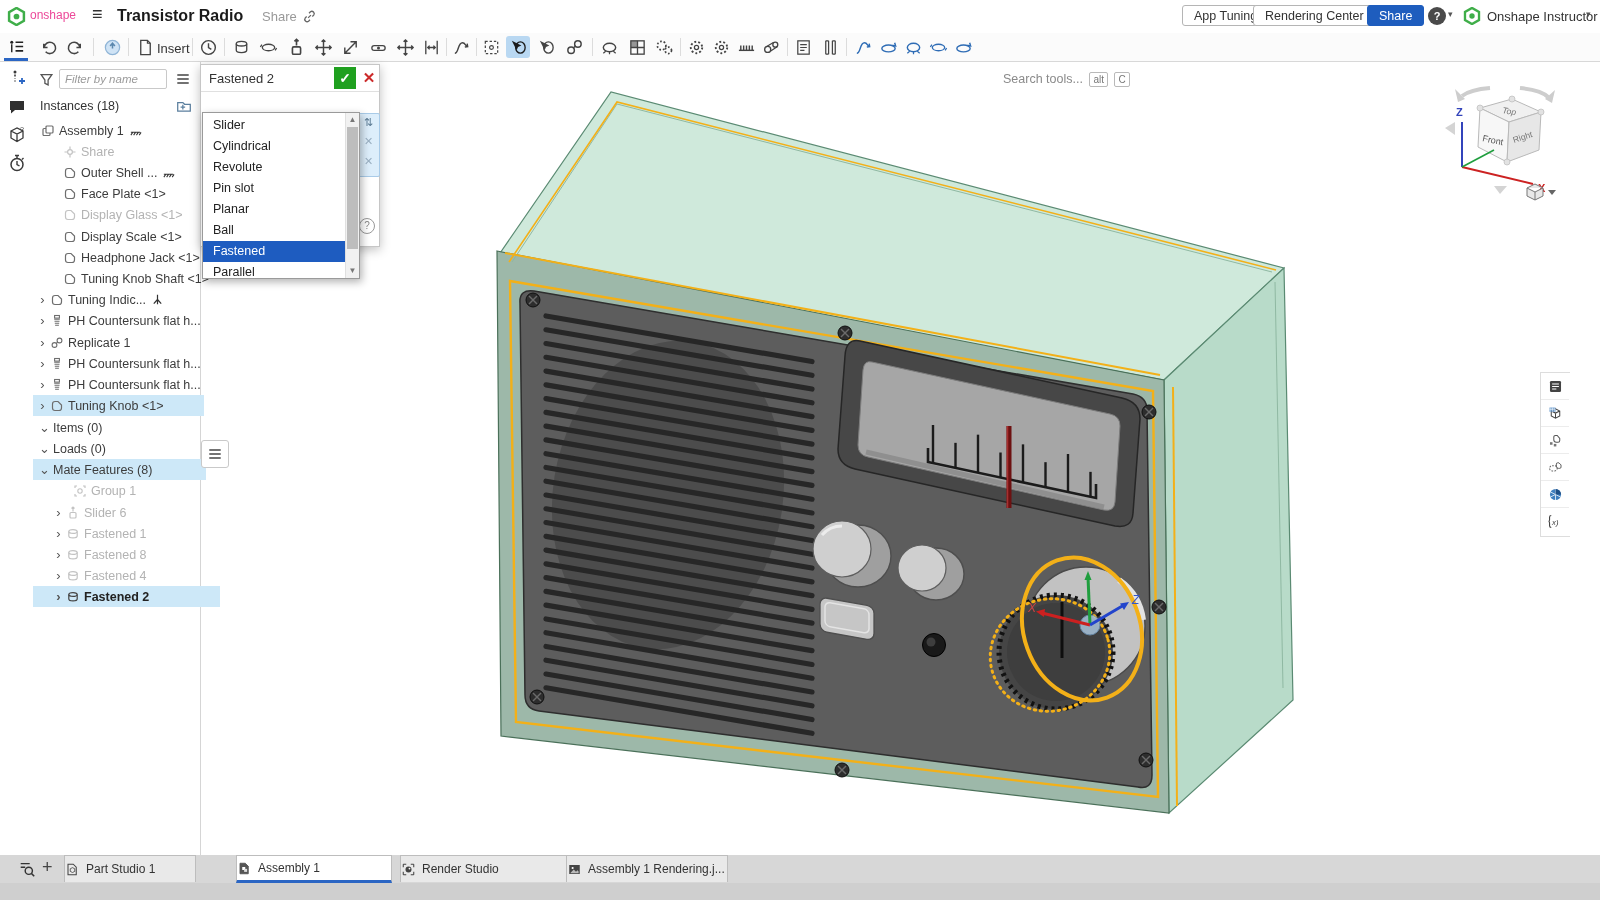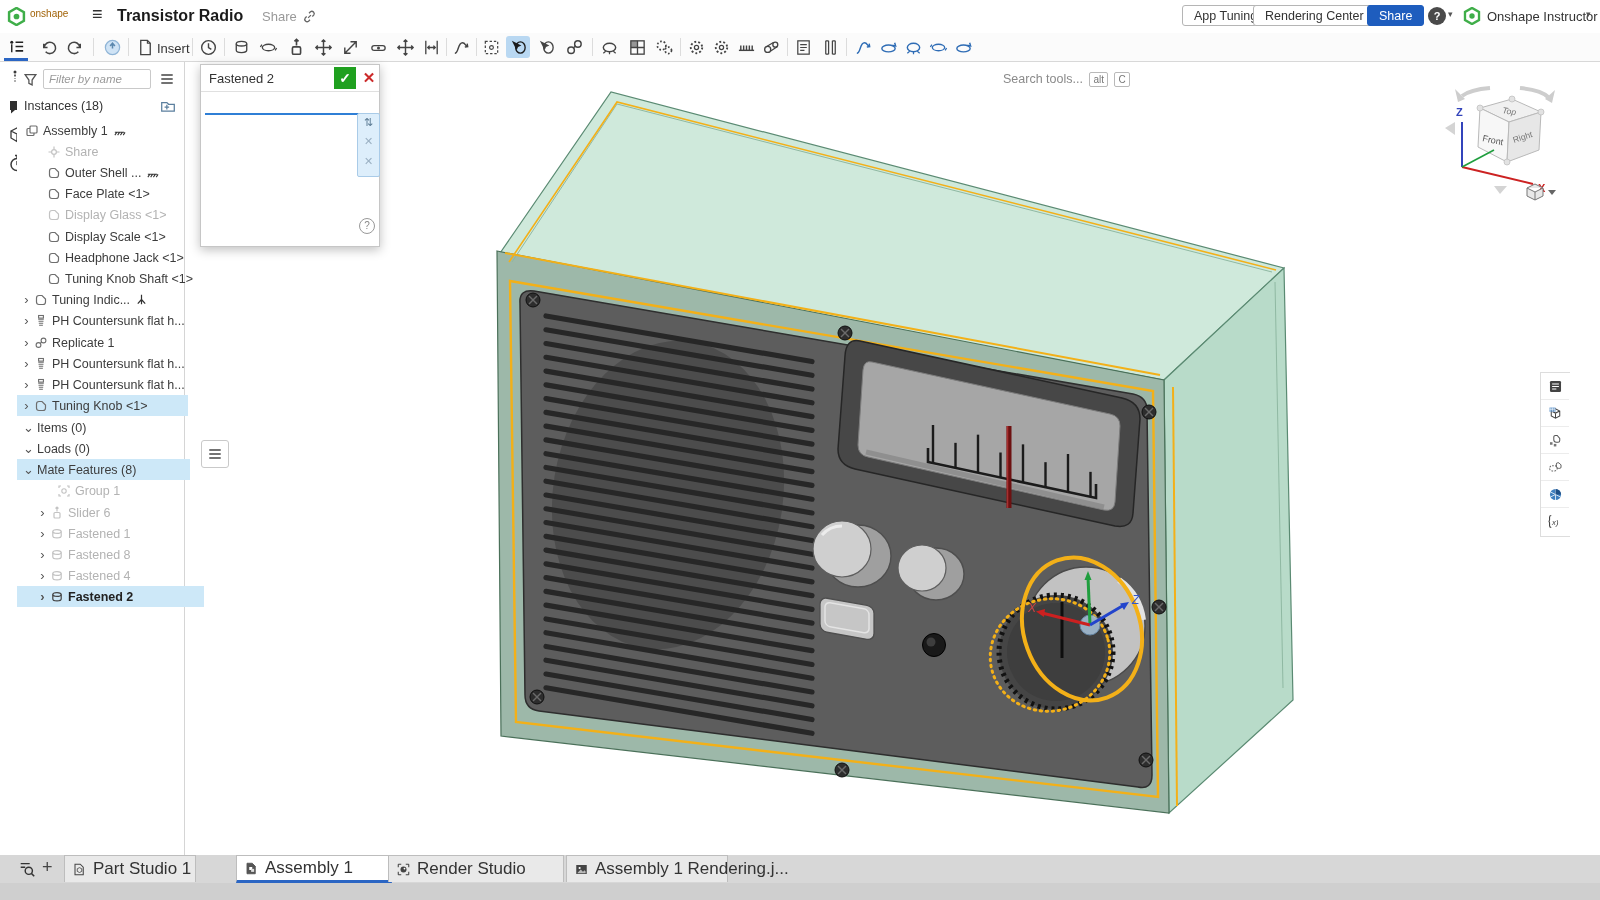--- a/index.html
+++ b/index.html
@@ -14,21 +14,21 @@
   .tbi{position:absolute;top:3px;width:24px;height:22px;display:flex;align-items:center;justify-content:center;color:#444;cursor:pointer;}
   .tbi svg{width:19px;height:19px;}
   .tbi.hl{background:#b9d8f2;border-radius:3px;}
   .tbi.blue{color:#2e6cb5;}
   .tdiv{position:absolute;top:5px;width:1px;height:18px;background:#dcdcdc;}
   
   #lstrip{position:absolute;left:0;top:61px;width:33px;height:794px;background:#fff;border-right:1px solid #e6e6e6;z-index:5;}
   .sic{position:absolute;left:7px;width:20px;height:20px;color:#3a3a3a;cursor:pointer;}
   .sic svg{width:20px;height:20px;}
   
-  #lpanel{position:absolute;left:17px;top:61px;width:167px;height:828px;background:#fff;border-right:1px solid #d5d5d5;z-index:5;}
+  #lpanel{position:absolute;left:33px;top:61px;width:167px;height:828px;background:#fff;border-right:1px solid #d5d5d5;z-index:5;}
   #filterrow{position:absolute;left:0;top:6px;width:167px;height:26px;}
   #filterinput{position:absolute;left:26px;top:2px;width:108px;height:20px;border:1px solid #c9c9c9;border-radius:2px;font-style:italic;font-size:11.5px;padding:0 5px;color:#555;box-sizing:border-box;}
   #filterinput::placeholder{color:#9a9a9a;}
   .trow{position:absolute;left:0;width:167px;height:21px;display:flex;align-items:center;font-size:12.5px;color:#3c3c3c;white-space:nowrap;cursor:pointer;}
   .trow.hl{background:#cde8f8;}
   .trow.muted{color:#b3b3b3;}
   .trow.muted svg{color:#c3c3c3;}
   .trow.bold{font-weight:bold;color:#222;}
   .tarrow{width:11px;text-align:center;color:#555;font-size:13px;flex:none;}
   .ticon{width:14px;height:14px;margin:0 4px 0 2px;color:#6e6e6e;flex:none;}
@@ -49,21 +49,21 @@
   #ddthumb{position:absolute;left:1px;top:14px;width:11px;height:122px;background:#bdbdbd;}
   .sbarrow{position:absolute;left:0;width:13px;font-size:8px;color:#777;text-align:center;}
   #matelistbtn{position:absolute;left:201px;top:440px;width:26px;height:26px;background:#fff;border:1px solid #c9c9c9;border-radius:3px;z-index:7;color:#444;display:flex;align-items:center;justify-content:center;cursor:pointer;}
   
   #rpanel{position:absolute;left:1540px;top:372px;width:29px;height:163px;background:#fff;border:1px solid #ddd;border-right:none;z-index:5;}
   .rpi{position:absolute;left:0;width:28px;height:26px;border-bottom:1px solid #ececec;display:flex;align-items:center;justify-content:center;color:#444;cursor:pointer;}
   .rpi svg{width:17px;height:17px;}
   
   #bbar{position:absolute;left:0;top:855px;width:1600px;height:28px;background:#d7d7d7;z-index:6;}
   #bbase{position:absolute;left:0;top:883px;width:1600px;height:17px;background:#cfcfcf;z-index:6;}
-  .tab{position:absolute;top:0;height:27px;background:#e9e9e9;border:1px solid #bdbdbd;border-bottom:none;display:flex;align-items:center;padding-left:7px;font-size:17px;color:#333;box-sizing:border-box;cursor:pointer;white-space:nowrap;}
+  .tab{position:absolute;top:0;height:27px;background:#e9e9e9;border:1px solid #bdbdbd;border-bottom:none;display:flex;align-items:center;padding-left:0;font-size:12px;color:#333;box-sizing:border-box;cursor:pointer;white-space:nowrap;}
   .tab.active{background:#fff;border-bottom:3px solid #2b66c4;height:28px;}
   .tab svg{width:15px;height:15px;margin-right:6px;color:#444;flex:none;}
   
   #searchtools{position:absolute;left:1003px;top:39px;color:#8a8a8a;font-size:12.5px;z-index:7;}
   .kbd{display:inline-block;border:1px solid #b9b9b9;border-radius:2px;font-size:10px;color:#777;padding:0 3px;line-height:13px;margin-left:3px;background:#fff;}
   svg text{font-family:"Liberation Sans",sans-serif;}
 </style>
 </head>
 <body>
 
@@ -443,21 +443,21 @@
     <path d="M1527,188 L1535,184 L1543,188 L1543,196 L1535,200 L1527,196 Z M1527,188 L1535,192 L1543,188 M1535,192 V200" fill="#e8e8e8" stroke="#777" stroke-width="1"></path>
     <polygon points="1548,190 1556,190 1552,195" fill="#666"></polygon>
   </g>
 </svg>
 
 <div id="header">
   <svg class="abs" style="left:7px;top:7px" width="19" height="19" viewBox="0 0 20 20">
         <path d="M10 1 L17.8 5.5 V14.5 L10 19 L2.2 14.5 V5.5 Z" fill="none" stroke="#3fae49" stroke-width="2.6"></path>
         <circle cx="10" cy="10" r="3" fill="#3fae49"></circle>
       </svg>
-  <span class="abs" style="left:30px;top:8px;font-size:10px;color:#a16207">onshape</span>
+  <span class="abs" style="left:30px;top:8px;font-size:12px;color:#ec4899">onshape</span>
   <span class="abs" style="left:92px;top:4px;font-size:18px;color:#333;cursor:pointer">≡</span>
   <span class="abs" style="left:117px;top:7px;font-size:16px;font-weight:bold;color:#1a1a1a">Transistor Radio</span>
   <span class="abs" style="left:262px;top:9px;font-size:13px;color:#999">Share</span>
   <svg class="abs" style="left:302px;top:9px" width="15" height="15" viewBox="0 0 16 16">
         <path d="M6.5 9.5 L9.5 6.5 M5 8 L3.5 9.5 a2.5 2.5 0 0 0 3.5 3.5 L8.5 11.5 M11 8 L12.5 6.5 a2.5 2.5 0 0 0 -3.5 -3.5 L7.5 4.5" fill="none" stroke="#666" stroke-width="1.4"></path>
       </svg>
   <button class="hbtn" style="left:1182px">App Tuning</button>
   <button class="hbtn" style="left:1253px">Rendering Center</button>
   <button class="hbtn blue" style="left:1367px">Share</button>
   <span class="abs" style="left:1428px;top:7px;width:18px;height:18px;border-radius:50%;background:#4a4a4a;color:#fff;font-size:11px;font-weight:bold;text-align:center;line-height:18px;cursor:pointer">?</span>
@@ -846,20 +846,35 @@
     <div id="dlgx">✕</div>
   </div>
   <input id="dlginput" value="" style="">
   <div id="mcbox">
     <div style="line-height:17px;color:#5b7a93">⇅</div>
     <div style="line-height:20px;color:#9ab0c2">✕</div>
     <div style="line-height:20px;color:#9ab0c2">✕</div>
   </div>
   <div id="dlghelp">?</div>
 </div>
+<div id="ddown">
+  <div class="ddi" style="top:2px">Slider</div>
+  <div class="ddi" style="top:23px">Cylindrical</div>
+  <div class="ddi" style="top:44px">Revolute</div>
+  <div class="ddi" style="top:65px">Pin slot</div>
+  <div class="ddi" style="top:86px">Planar</div>
+  <div class="ddi" style="top:107px">Ball</div>
+  <div class="ddi sel" style="top:128px">Fastened</div>
+  <div class="ddi" style="top:149px">Parallel</div>
+  <div id="ddsb">
+    <span class="sbarrow" style="top:2px">▲</span>
+    <div id="ddthumb"></div>
+    <span class="sbarrow" style="top:153px">▼</span>
+  </div>
+</div>
 <div id="matelistbtn">
   <svg style="width:16px;height:16px">
         <use href="#s-list"></use>
       </svg>
 </div>
 
 <div id="rpanel">
   <div class="rpi" style="top:0">
         <svg>
           <use href="#s-paneldoc"></use>
@@ -902,21 +917,21 @@
           <use href="#s-pstab"></use>
         </svg>
         <span>Part Studio 1</span>
       </div>
   <div class="tab active" style="left:236px;width:156px">
         <svg>
           <use href="#s-astab"></use>
         </svg>
         <span>Assembly 1</span>
       </div>
-  <div class="tab" style="left:388px;width:176px">
+  <div class="tab" style="left:400px;width:176px">
         <svg>
           <use href="#s-rstab"></use>
         </svg>
         <span>Render Studio</span>
       </div>
   <div class="tab" style="left:566px;width:162px">
         <svg>
           <use href="#s-imgtab"></use>
         </svg>
         <span>Assembly 1 Rendering.j...</span>

